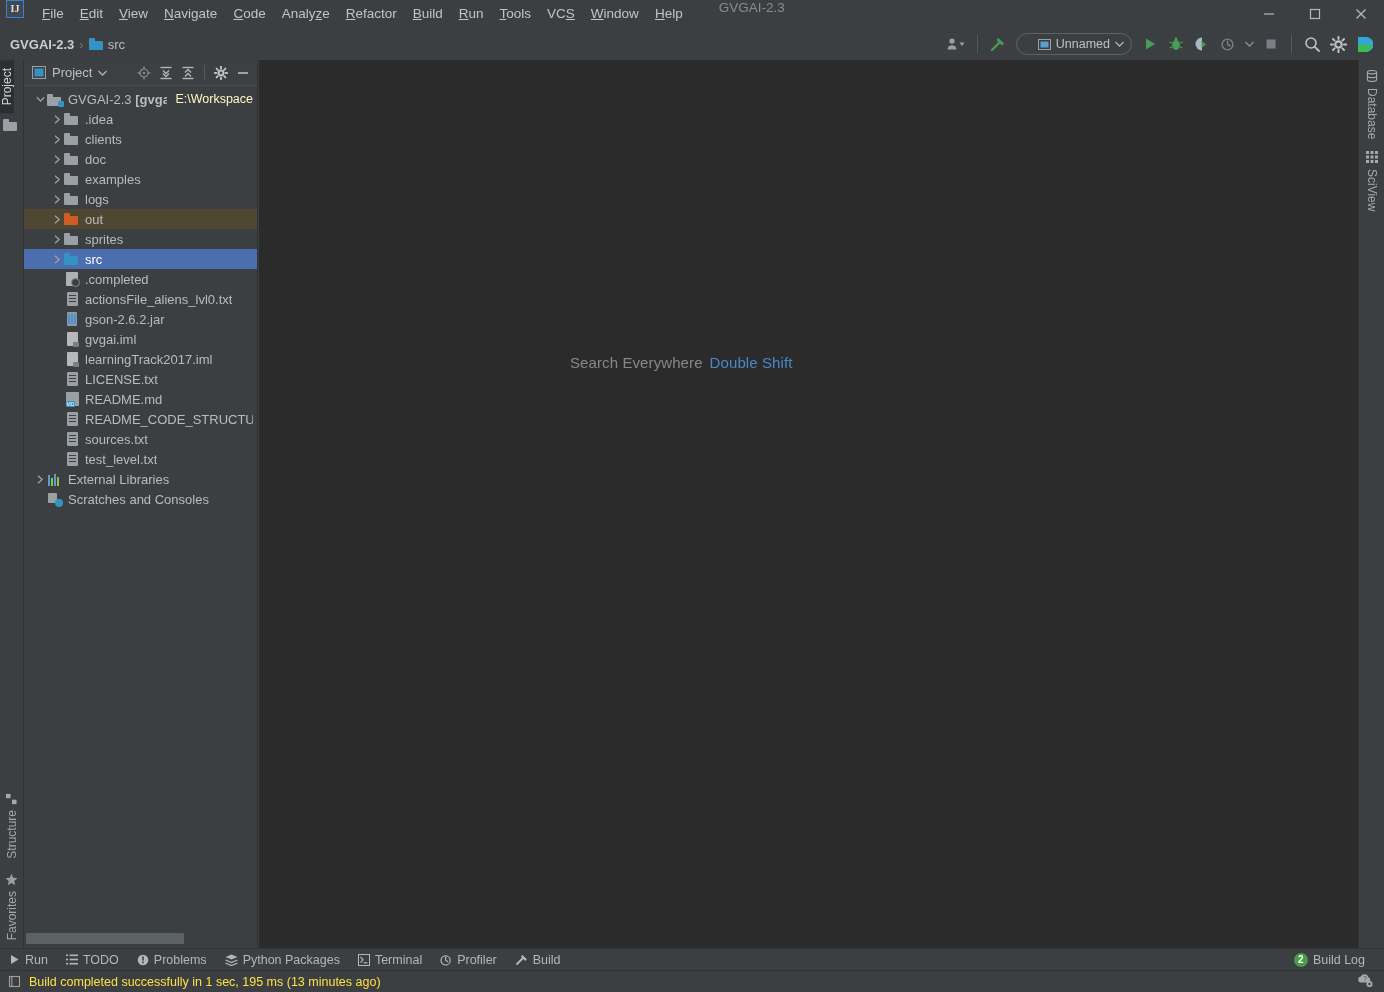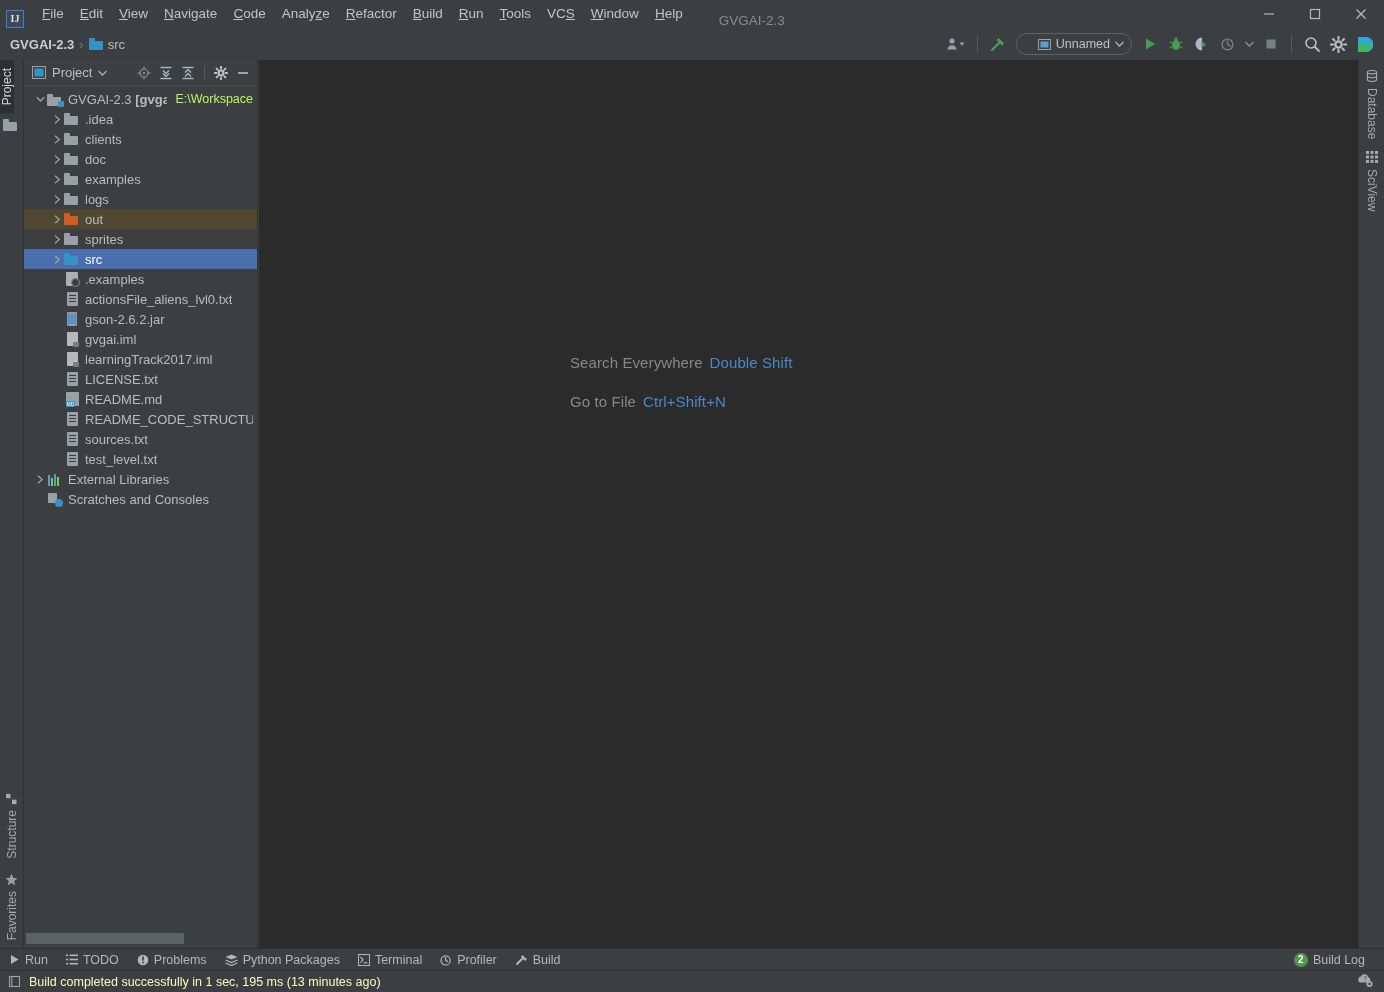--- a/index.html
+++ b/index.html
@@ -9,21 +9,21 @@
     font-family: "Liberation Sans", sans-serif;
     overflow: hidden;
     -webkit-font-smoothing: antialiased;
   }
   body { position: relative; color: #bbbbbb; font-size: 13px; }
 
   
   #menubar {
     position: absolute; left: 0; top: 0; width: 1384px; height: 28px;
     background: #3c3f41;
-    display: flex; align-items: flex-end;
+    display: flex; align-items: flex-start;
   }
   #ij-logo {
     width: 18px; height: 18px; margin-left: 6px; margin-right: 10px;
     border: 1.5px solid #3c7fd4; background: #41484f;
     display: flex; align-items: center; justify-content: center;
     font-size: 10px; font-weight: bold; color: #e0e0e0;
     font-family: "Liberation Serif", serif; line-height: 1;
   }
   .menu-item {
     padding: 0 8px; height: 28px; line-height: 28px;
@@ -130,21 +130,21 @@
     font-size: 13px; color: #bbbbbb; padding-right: 4px; overflow: hidden;
   }
   .trow.sel { background: #4b6eaf; color: #ffffff; }
   .trow.hl { background: #4f4732; }
   .arrow {
     width: 13px; height: 20px; display: flex; align-items: center; justify-content: center;
     flex: 0 0 13px;
   }
   .arrow svg { display: block; }
   .tlabel { margin-left: 5px; overflow: hidden; }
-  .tpath { margin-left: 8px; color: #bef264; font-size: 12.5px; }
+  .tpath { margin-left: 8px; color: #fef9c3; font-size: 12.5px; }
   .ticon { width: 16px; height: 16px; flex: 0 0 16px; display: flex; align-items: center; justify-content: center; }
 
   
   .doc-ic { width: 11px; height: 14px; background: #9aa0a6; border-radius: 1px; position: relative; }
   .doc-ic::after {
     content: ''; position: absolute; left: 2px; top: 3px; width: 7px; height: 1px;
     background: #3c3f41; box-shadow: 0 3px 0 #3c3f41, 0 6px 0 #3c3f41;
   }
   .iml-ic { width: 11px; height: 14px; background: #b8b8b8; border-radius: 1px; position: relative; }
   .iml-ic::after { content:''; position:absolute; left:6px; bottom:-1px; width:6px; height:5px; background:#7a7f85; border-radius:1px; }
@@ -194,21 +194,21 @@
   #eventlog-badge {
     width: 14px; height: 14px; border-radius: 50%; background: #4a9a4a;
     color: #fff; font-size: 10px; display: flex; align-items: center; justify-content: center;
     font-weight: bold;
   }
   #statusbar {
     position: absolute; left: 0; bottom: 0; width: 1384px; height: 22px;
     background: #3c3f41; border-top: 1px solid #323232;
     display: flex; align-items: center;
   }
-  #status-msg { font-size: 12.5px; color: #fef9c3; margin-left: 8px; }
+  #status-msg { font-size: 12.5px; color: #fde047; margin-left: 8px; }
   #status-icon { margin-left: 8px; display:flex; align-items:center; }
   #status-right { margin-left: auto; padding-right: 10px; display: flex; align-items: center; gap: 8px; }
 </style>
 </head>
 <body>
 
 <div id="menubar">
   <div id="ij-logo">IJ</div>
   <div id="menu-items" style="display: flex;">
       <div class="menu-item"><u>F</u>ile</div>
@@ -612,21 +612,21 @@
           </span>
         </span>
         <span class="tlabel">src</span>
       </div>
       <div class="trow">
         <span style="display: inline-block; flex: 0 0 27px;"></span>
         <span class="arrow"></span>
         <span class="ticon">
           <span class="git-ic"></span>
         </span>
-        <span class="tlabel">.examples</span>
+        <span class="tlabel">.completed</span>
       </div>
       <div class="trow">
         <span style="display: inline-block; flex: 0 0 27px;"></span>
         <span class="arrow"></span>
         <span class="ticon">
           <span class="doc-ic"></span>
         </span>
         <span class="tlabel">actionsFile_aliens_lvl0.txt</span>
       </div>
       <div class="trow">
@@ -725,21 +725,20 @@
 
   <div id="hscroll-area">
     <div id="hscroll-track"></div>
     <div id="hscroll-thumb"></div>
   </div>
 </div>
 
 <div id="editor">
   <div id="hints">
       <div class="hint"><span>Search Everywhere</span><span class="key">Double Shift</span></div>
-      <div class="hint"><span>Go to File</span><span class="key">Ctrl+Shift+N</span></div>
     </div>
 </div>
 
 <div id="toolwin-bar">
   <div class="tw-btn">
     <svg width="11" height="11" viewBox="0 0 11 11">
         <path d="M2 1 L9.5 5.5 L2 10 Z" fill="#b6b6b6"></path>
       </svg>
     <span>Run</span>
   </div>

